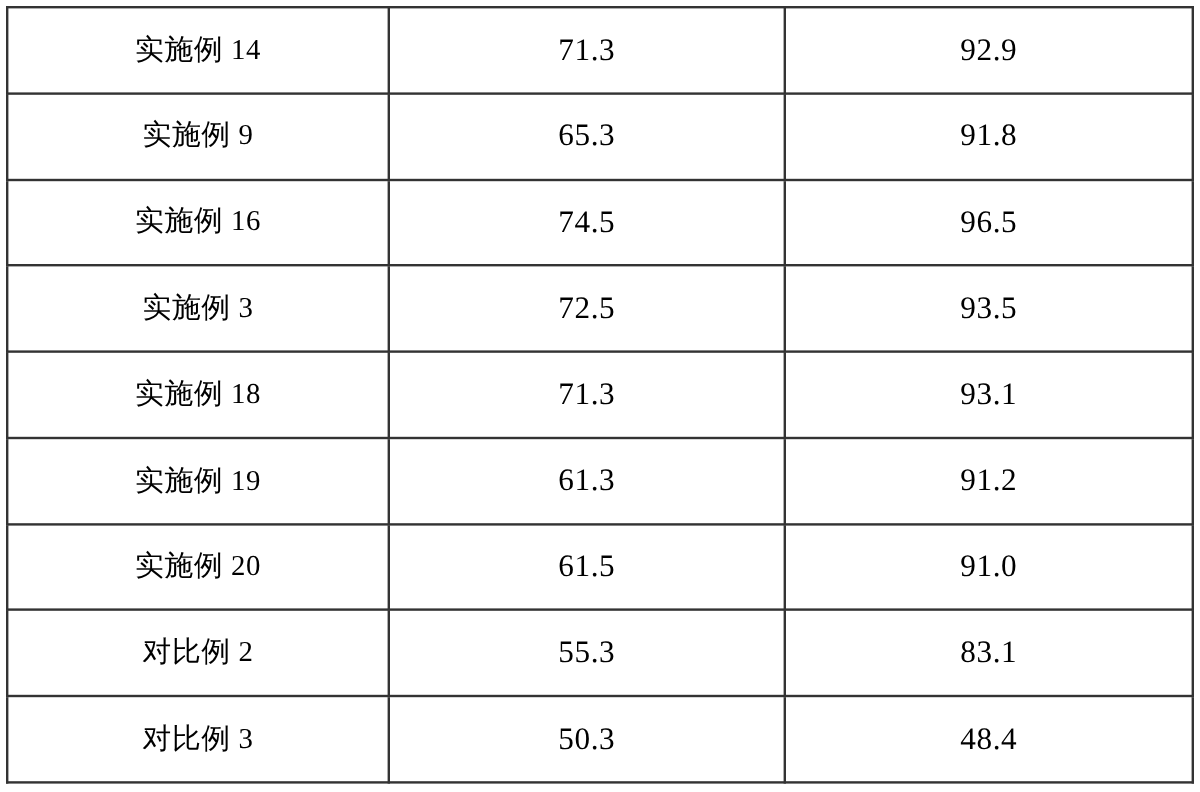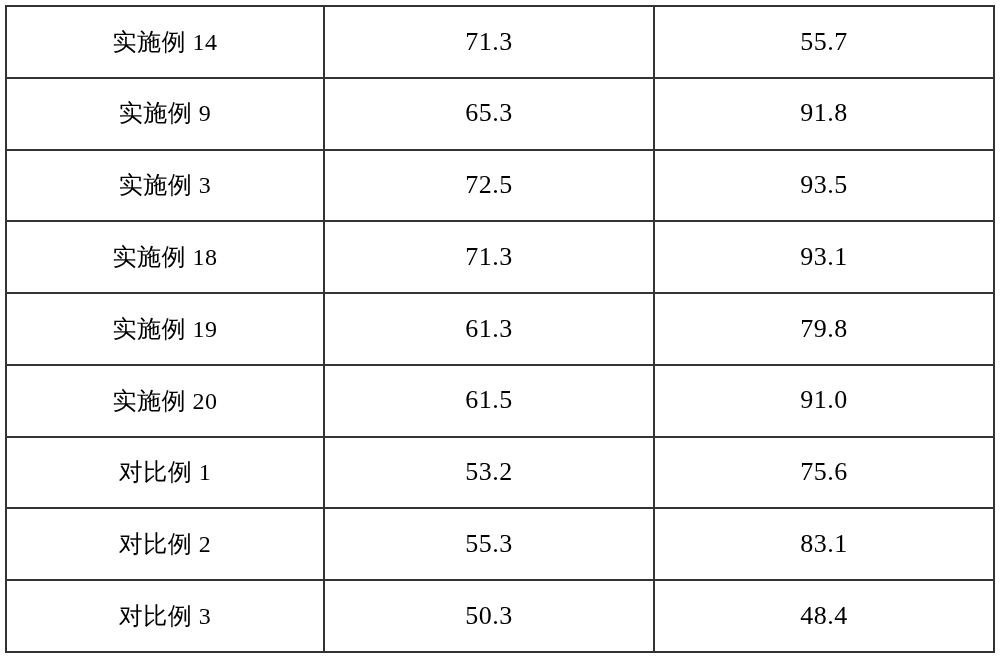--- a/index.html
+++ b/index.html
@@ -81,59 +81,59 @@
     <colgroup>
       <col class="c1">
       <col class="c2">
       <col class="c3">
     </colgroup>
     <tbody>
 
       <tr>
         <td class="label-cell"><span class="cell-text">实施例 14</span></td>
         <td class="value-cell"><span class="cell-text">71.3</span></td>
-        <td class="value-cell"><span class="cell-text">55.7</span></td>
+        <td class="value-cell"><span class="cell-text">92.9</span></td>
       </tr>
 
       <tr>
         <td class="label-cell"><span class="cell-text">实施例 9</span></td>
         <td class="value-cell"><span class="cell-text">65.3</span></td>
         <td class="value-cell"><span class="cell-text">91.8</span></td>
       </tr>
 
+      <tr>
+        <td class="label-cell"><span class="cell-text">实施例 16</span></td>
+        <td class="value-cell"><span class="cell-text">74.5</span></td>
+        <td class="value-cell"><span class="cell-text">96.5</span></td>
+      </tr>
 
       <tr>
         <td class="label-cell"><span class="cell-text">实施例 3</span></td>
         <td class="value-cell"><span class="cell-text">72.5</span></td>
         <td class="value-cell"><span class="cell-text">93.5</span></td>
       </tr>
 
       <tr>
         <td class="label-cell"><span class="cell-text">实施例 18</span></td>
         <td class="value-cell"><span class="cell-text">71.3</span></td>
         <td class="value-cell"><span class="cell-text">93.1</span></td>
       </tr>
 
       <tr>
         <td class="label-cell"><span class="cell-text">实施例 19</span></td>
         <td class="value-cell"><span class="cell-text">61.3</span></td>
-        <td class="value-cell"><span class="cell-text">79.8</span></td>
+        <td class="value-cell"><span class="cell-text">91.2</span></td>
       </tr>
 
       <tr>
         <td class="label-cell"><span class="cell-text">实施例 20</span></td>
         <td class="value-cell"><span class="cell-text">61.5</span></td>
         <td class="value-cell"><span class="cell-text">91.0</span></td>
       </tr>
 
-      <tr>
-        <td class="label-cell"><span class="cell-text">对比例 1</span></td>
-        <td class="value-cell"><span class="cell-text">53.2</span></td>
-        <td class="value-cell"><span class="cell-text">75.6</span></td>
-      </tr>
 
       <tr>
         <td class="label-cell"><span class="cell-text">对比例 2</span></td>
         <td class="value-cell"><span class="cell-text">55.3</span></td>
         <td class="value-cell"><span class="cell-text">83.1</span></td>
       </tr>
 
       <tr>
         <td class="label-cell"><span class="cell-text">对比例 3</span></td>
         <td class="value-cell"><span class="cell-text">50.3</span></td>

